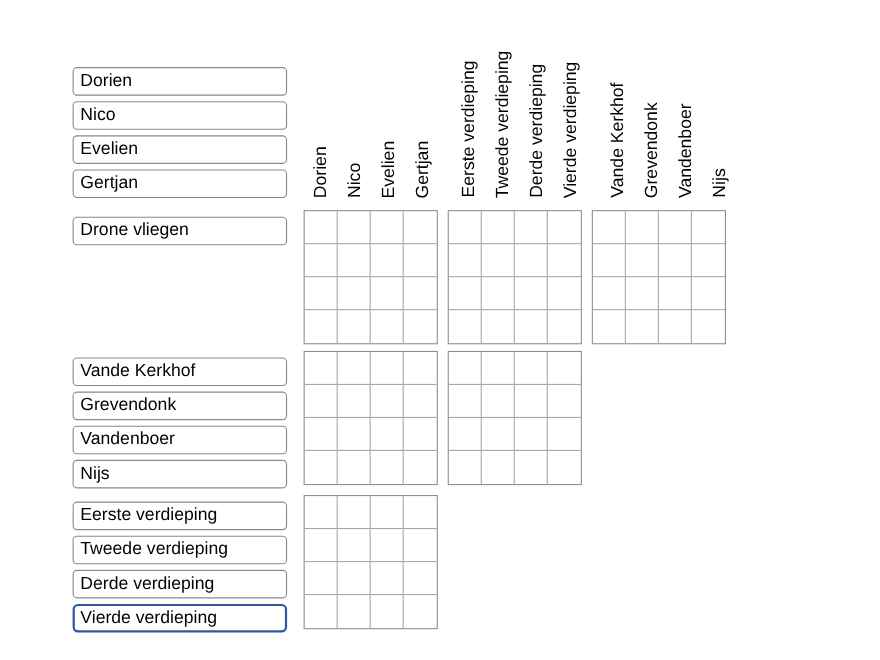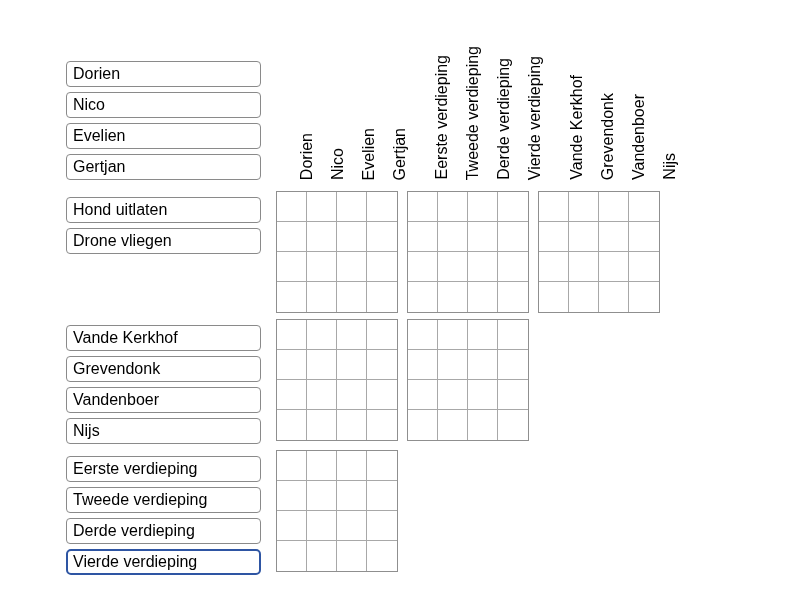--- a/index.html
+++ b/index.html
@@ -2,21 +2,21 @@
 <html><head>
 <meta charset="utf-8">
 <style>
   * { margin: 0; padding: 0; box-sizing: border-box; }
   html, body { background: #ffffff; width: 800px; height: 600px; overflow: hidden; }
   body { font-family: "Liberation Sans", sans-serif; color: #000; }
 
   .puzzle { margin: 8px 0 0 66px; }
 
   
-  .header-row { display: flex; align-items: flex-end; margin-bottom: 11px; gap: 15px; }
+  .header-row { display: flex; align-items: flex-end; margin-bottom: 11px; }
   .corner-labels { width: 195px; flex: none; }
   .col-headers { display: flex; margin-left: 15px; gap: 10px; }
   .header-group { display: flex; padding-left: 1px; }
   .vlabel {
     width: 31px; height: 172px;
     display: flex; align-items: flex-end; justify-content: center;
   }
   .vlabel span {
     display: block;
     writing-mode: vertical-rl;
@@ -118,21 +118,20 @@
           </div>
         <div class="vlabel">
             <span>Nijs</span>
           </div>
       </div>
     </div>
   </div>
 
   <div class="section">
     <div class="row-labels">
-      <input class="label-input" type="text" value="Hond uitlaten" style="">
       <input class="label-input" type="text" value="Drone vliegen" style="">
     </div>
     <div class="blocks">
       <div class="block">
           <div class="cell"></div>
           <div class="cell"></div>
           <div class="cell"></div>
           <div class="cell"></div>
           <div class="cell"></div>
           <div class="cell"></div>

